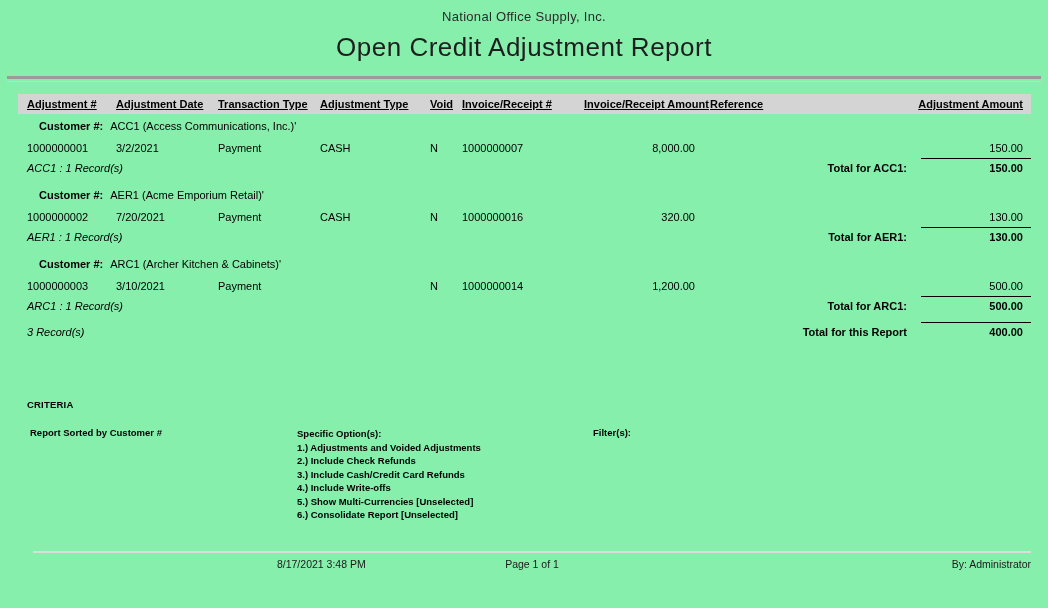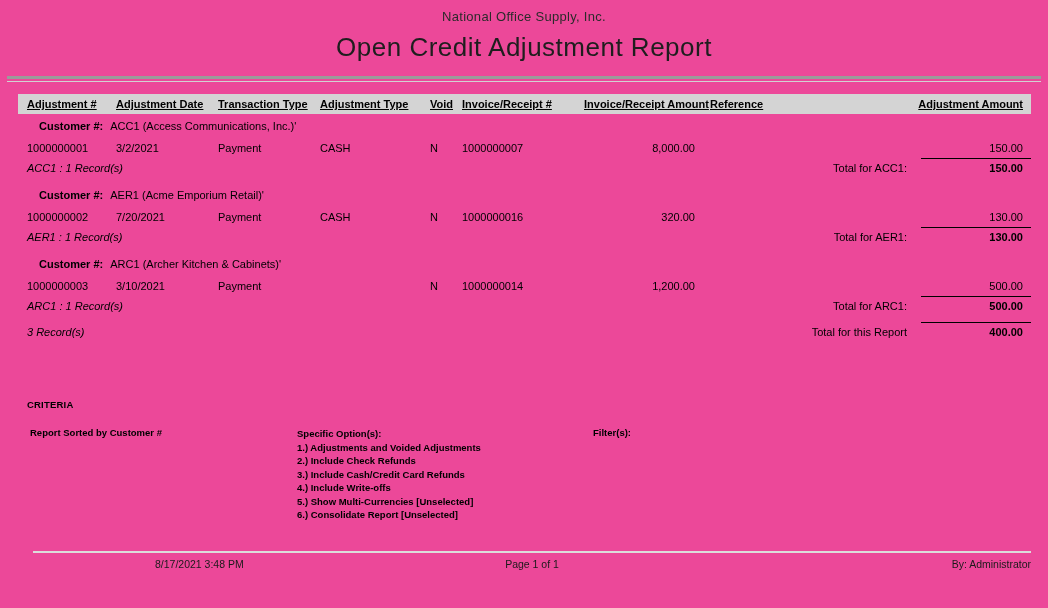--- a/index.html
+++ b/index.html
@@ -1,17 +1,17 @@
 <!DOCTYPE html>
 <html><head>
 <meta charset="utf-8">
 <style>
   html,body { margin:0; padding:0; background:#ffffff; }
   .page {
-    width:1048px; height:608px; background:#ec4899; position:relative;
+    width:1048px; height:608px; background:#86efac; position:relative;
     font-family:"Liberation Sans", sans-serif; color:#000; overflow:hidden;
   }
   .company { text-align:center; padding-top:9px; font-size:13px; color:#2b2b2b; letter-spacing:0.3px; line-height:16px; }
   .title   { text-align:center; font-size:26px; color:#1e1e1e; margin-top:6px; line-height:32px; letter-spacing:0.5px; }
   .double-rule { margin:13px 7px 0 7px; height:2px; border-top:3px solid #9a9a9a; border-bottom:1px solid #d2d2d2; }
 
   .grid9 {
     display:grid;
     grid-template-columns:89px 102px 102px 110px 32px 106px 127px 155px 173px;
     font-size:11px; line-height:14px;
@@ -27,38 +27,38 @@
   .customer-label { font-weight:bold;margin-left:12px; }
   .customer-value { margin-left:4px; }
 
   .data-row { margin:8px 17px 0 27px; }
 
   .total-row {
     display:grid; grid-template-columns:auto 1fr auto 110px;
     margin:3px 17px 0 27px; font-size:11px; line-height:14px; align-items:baseline;
   }
   .record-note { font-style:italic; }
-  .total-label { font-weight:normal; margin-right:14px; white-space:nowrap; }
+  .total-label { font-weight:bold; margin-right:14px; white-space:nowrap; }
   .total-amount { font-weight:bold; text-align:right; border-top:1px solid #000; padding:2px 8px 0 0; }
 
   .group-2, .group-3 { margin-top:13px; }
   .report-total { margin-top:9px; }
 
   .criteria-heading { margin:60px 0 0 27px; font-size:9.5px; font-weight:600; letter-spacing:0.2px; }
   .criteria-cols { display:flex; margin:17px 0 0 30px; font-size:9.5px; font-weight:600;gap:44px; }
   .criteria-col-sort { width:223px; }
   .criteria-col-options { width:252px; }
   .criteria-option, .criteria-options-label { line-height:13.5px; }
 
   .footer {
     position:absolute; left:33px; right:17px; top:551px;
     border-top:2px solid #dcdcdc; padding-top:5px;
     display:flex; font-size:10.5px; color:#1a1a1a;
   }
-  .footer-left { flex:1; text-align:center; }
+  .footer-left { flex:1; text-align:right; }
   .footer-center { flex:1; text-align:center; }
   .footer-right { flex:1; text-align:right; }
 </style>
 </head>
 <body>
 
 <div class="page">
 
   <div class="company">National Office Supply, Inc.</div>
   <div class="title">Open Credit Adjustment Report</div>

